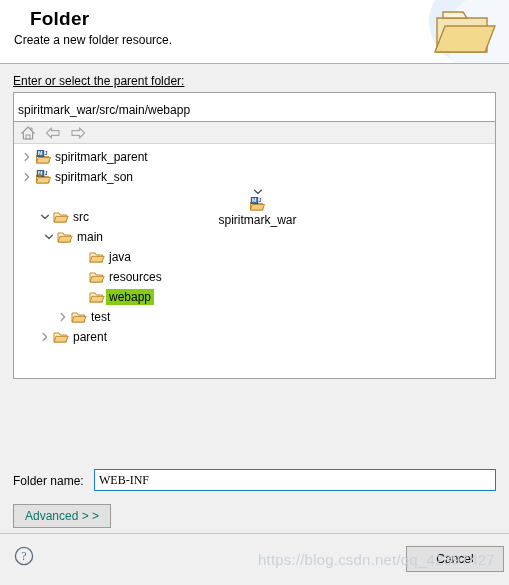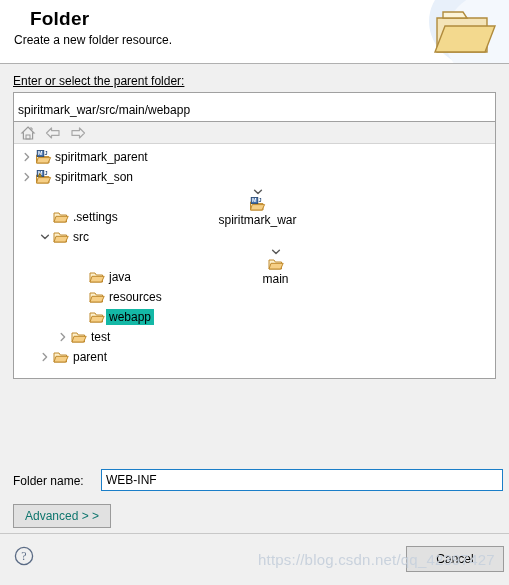--- a/index.html
+++ b/index.html
@@ -166,45 +166,44 @@
     display: flex;
     align-items: center;
     justify-content: center;
   }
   .row-label {
     padding: 1px 3px 1px 3px;
     line-height: 14px;
     text-align: right;
   }
   .row-label.selected {
-    background: #14b8a6;
+    background: #84cc16;
   }
 
   
   .label-foldername {
     position: absolute;
     left: 13px;
     top: 410px;
     font-size: 12px;
   }
   .foldername-input {
     position: absolute;
     left: 94px;
     top: 405px;
     width: 402px;
     height: 22px;
     box-sizing: border-box;
     border: 1px solid #1a7ec8;
     background: #ffffff;
-    font-family: Liberation Sans, sans-serif;
+    font-family: Liberation Serif, serif;
     font-size: 12px;
     padding: 0 4px;
     color: #000;
     outline: none;
-    margin-left: 7px;
   }
 
   .advanced-button {
     position: absolute;
     left: 13px;
     top: 440px;
     height: 24px;
     padding: 0 11px;
     box-sizing: border-box;
     background: #e1e1e1;
@@ -356,44 +355,34 @@
               <path d="M1.5 5 L6 5 L7.2 6.6 L14 6.6 L14 13 L1.5 13 Z" fill="#fdf0cd" stroke="#c08a2e" stroke-width="1"></path>
               <path d="M3.2 7.6 L15.6 7.6 L13 13 L1.5 13 Z" fill="#f6cf86" stroke="#c08a2e" stroke-width="1"></path>
               <rect x="2.2" y="0.4" width="6.6" height="6.2" fill="#3f6fae" stroke="#27456d" stroke-width="0.8"></rect>
               <text x="3.1" y="5.3" font-size="5.4" fill="#ffffff" font-family="Liberation Sans, sans-serif" font-weight="bold">M</text>
               <text x="9.4" y="5.3" font-size="5.4" fill="#2c4d7a" font-family="Liberation Sans, sans-serif" font-weight="bold">J</text>
             </svg>
           </div>
           <span class="row-label">spiritmark_war</span>
         </div>
         <div class="tree-row" style="padding-left: 24px;">
-          <div class="twisty"></div>
-          <div class="row-icon">
-            <svg width="16" height="14" viewBox="0 0 16 14">
-              <path d="M1 3 L6 3 L7.3 5 L13.5 5 L13.5 12 L1 12 Z" fill="#fdf0cd" stroke="#c08a2e" stroke-width="1"></path>
-              <path d="M3 6.3 L15.2 6.3 L12.6 12 L1 12 Z" fill="#f6cf86" stroke="#c08a2e" stroke-width="1"></path>
-            </svg>
-          </div>
-          <span class="row-label">.settings</span>
-        </div>
-        <div class="tree-row" style="padding-left: 24px;">
           <div class="twisty">
             <svg width="10" height="10" viewBox="0 0 10 10">
               <path d="M1.6 3.2 L5 6.6 L8.4 3.2" fill="none" stroke="#5a5a5a" stroke-width="1.4" stroke-linecap="round" stroke-linejoin="round"></path>
             </svg>
           </div>
           <div class="row-icon">
             <svg width="16" height="14" viewBox="0 0 16 14">
               <path d="M1 3 L6 3 L7.3 5 L13.5 5 L13.5 12 L1 12 Z" fill="#fdf0cd" stroke="#c08a2e" stroke-width="1"></path>
               <path d="M3 6.3 L15.2 6.3 L12.6 12 L1 12 Z" fill="#f6cf86" stroke="#c08a2e" stroke-width="1"></path>
             </svg>
           </div>
           <span class="row-label">src</span>
         </div>
-        <div class="tree-row" style="padding-left: 42px; flex-direction: column;">
+        <div class="tree-row" style="padding-left: 28px;">
           <div class="twisty">
             <svg width="10" height="10" viewBox="0 0 10 10">
               <path d="M1.6 3.2 L5 6.6 L8.4 3.2" fill="none" stroke="#5a5a5a" stroke-width="1.4" stroke-linecap="round" stroke-linejoin="round"></path>
             </svg>
           </div>
           <div class="row-icon">
             <svg width="16" height="14" viewBox="0 0 16 14">
               <path d="M1 3 L6 3 L7.3 5 L13.5 5 L13.5 12 L1 12 Z" fill="#fdf0cd" stroke="#c08a2e" stroke-width="1"></path>
               <path d="M3 6.3 L15.2 6.3 L12.6 12 L1 12 Z" fill="#f6cf86" stroke="#c08a2e" stroke-width="1"></path>
             </svg>

